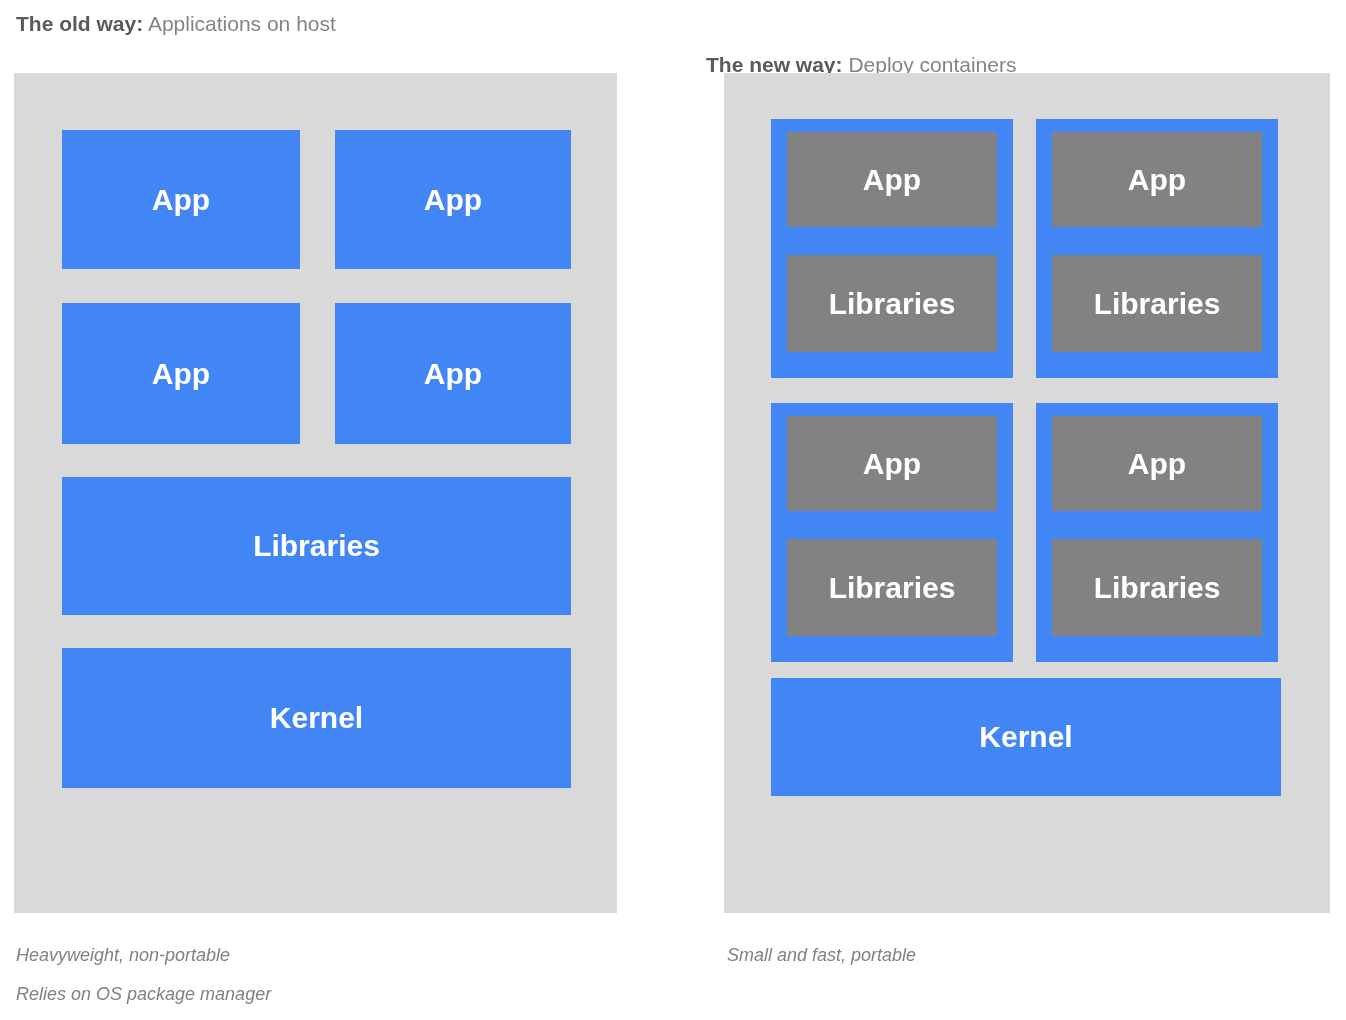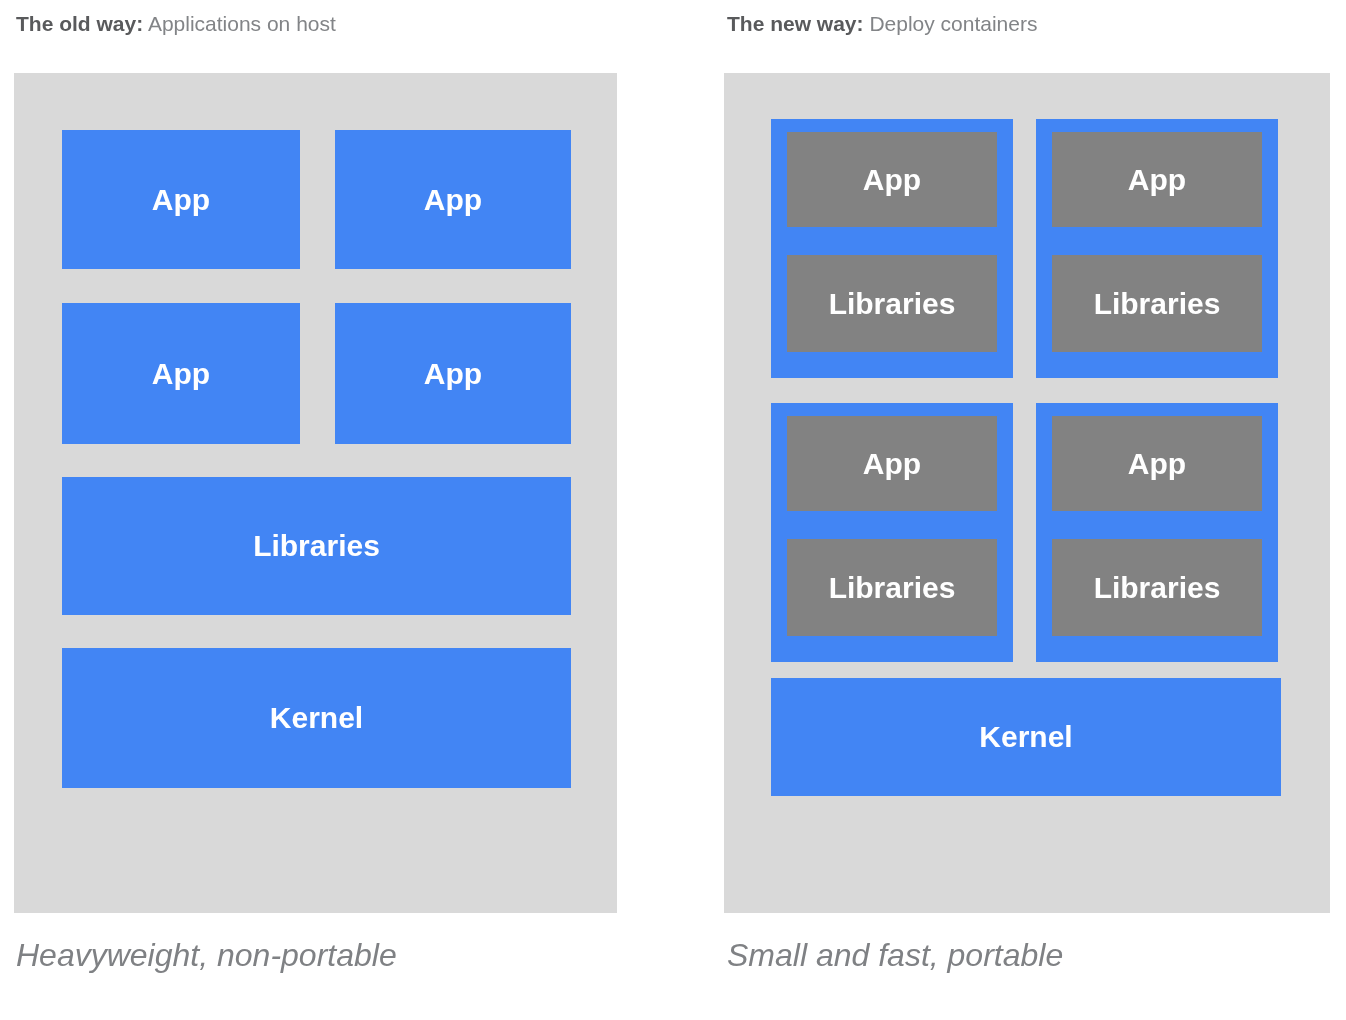--- a/index.html
+++ b/index.html
@@ -12,21 +12,21 @@
     --label_white:#ffffff;
   }
   *{box-sizing:border-box;margin:0;padding:0;}
   html,body{width:1346px;height:1020px;background:#ffffff;overflow:hidden;}
   body{font-family:"Liberation Sans", sans-serif;position:relative;}
 
   .title{position:absolute;top:6px;font-size:21px;line-height:36px;white-space:nowrap;}
   .title .t-bold{font-weight:700;color:var(--title_dark);}
   .title .t-rest{font-weight:400;color:var(--title_light);}
   #title-left{left:16px;}
-  #title-right{left:727px;}
+  #title-right{left:706px;margin-top:41px;}
 
   .panel{position:absolute;top:73px;height:840px;background:var(--panel_gray);}
   #panel-left{left:14px;width:603px;}
   #panel-right{left:724px;width:606px;}
 
   .blue-box{
     position:absolute;background:var(--accent_blue);
     display:flex;align-items:center;justify-content:center;
     color:var(--label_white);font-weight:700;font-size:30px;
   }
@@ -50,21 +50,21 @@
   #r-cont-3{left:312px;top:330px;}
   .inner-gray{
     background:var(--box_gray);
     display:flex;align-items:center;justify-content:center;
     color:var(--label_white);font-weight:700;font-size:30px;
   }
   .inner-app{height:95px;}
   .inner-lib{height:97px;}
   #r-kernel{left:47px;top:605px;width:510px;height:118px;}
 
-  .caption{position:absolute;top:936px;font-style:italic;font-size:32px;
+  .caption{position:absolute;top:936px;font-style:italic;font-size:18px;
     line-height:39px;color:var(--caption_gray);}
   #caption-left{left:16px;}
   #caption-right{left:727px;text-align:center;}
 </style>
 </head>
 <body>
 
 <div class="title" id="title-left">
   <span class="t-bold">The old way:</span>
   <span class="t-rest">Applications on host</span>
@@ -99,17 +99,18 @@
   </div>
   <div class="container-box" id="r-cont-3">
     <div class="inner-gray inner-app">App</div>
     <div class="inner-gray inner-lib">Libraries</div>
   </div>
   <div class="blue-box" id="r-kernel">Kernel</div>
 </div>
 
 <div class="caption" id="caption-left">
   <div>Heavyweight, non-portable</div>
+  <div>Relies on OS package manager</div>
 </div>
 
 <div class="caption" id="caption-right">
   <div>Small and fast, portable</div>
 </div>
 
 </body></html>

